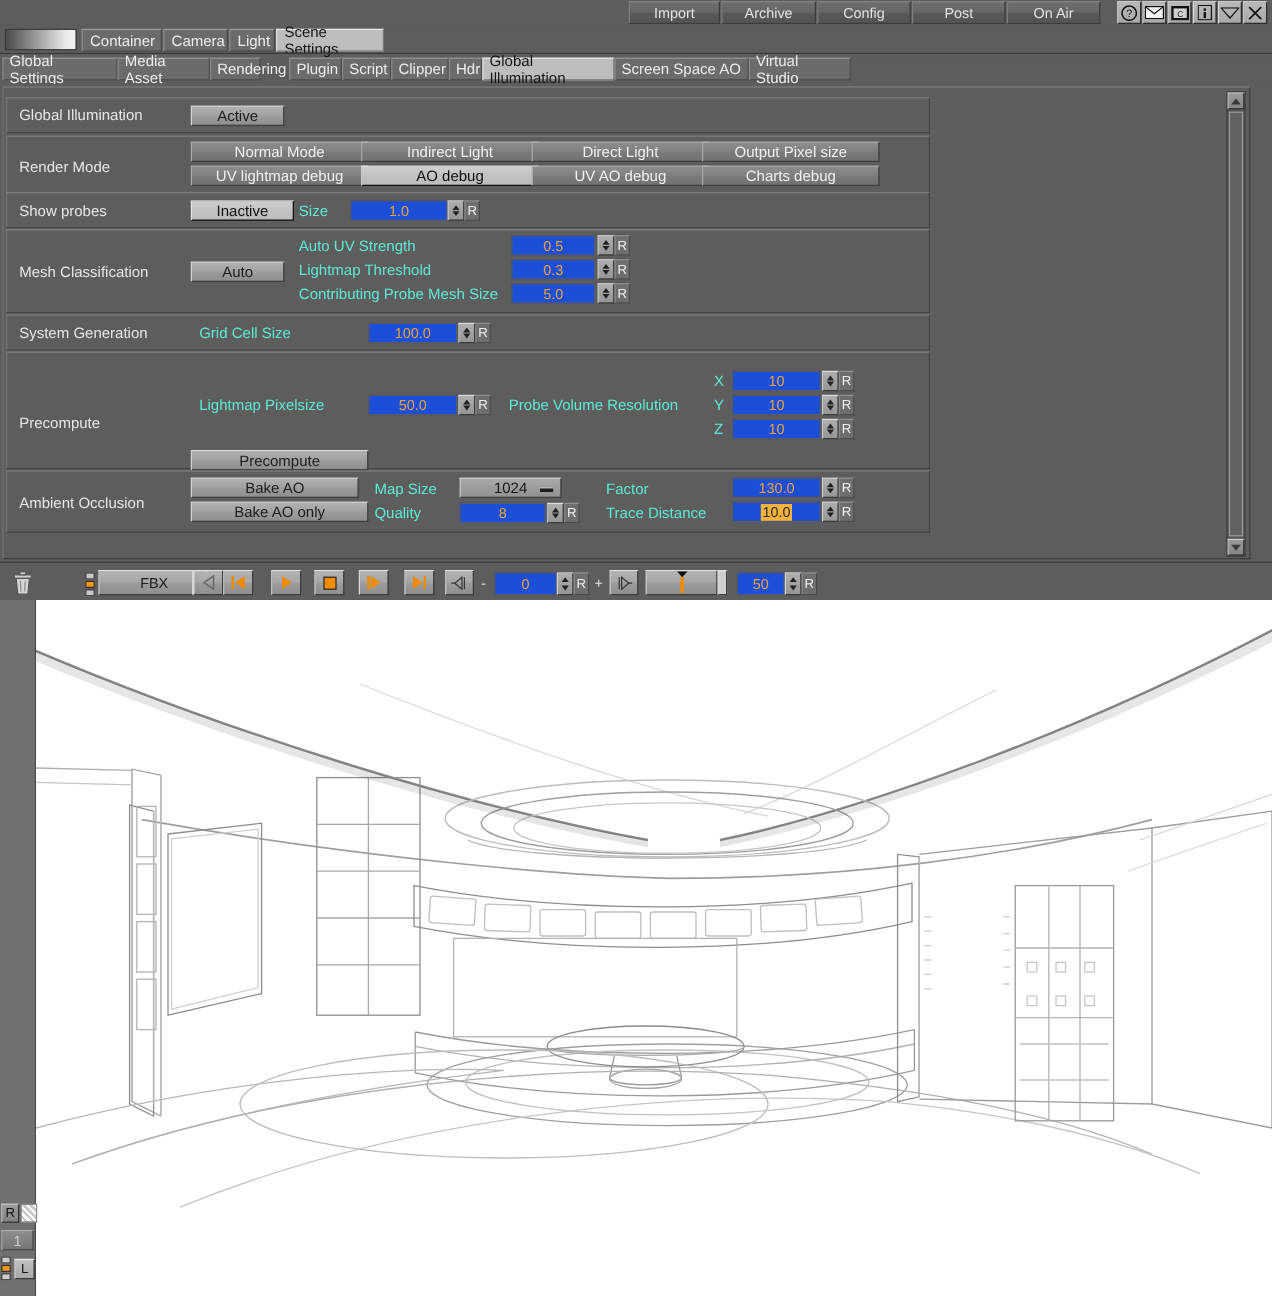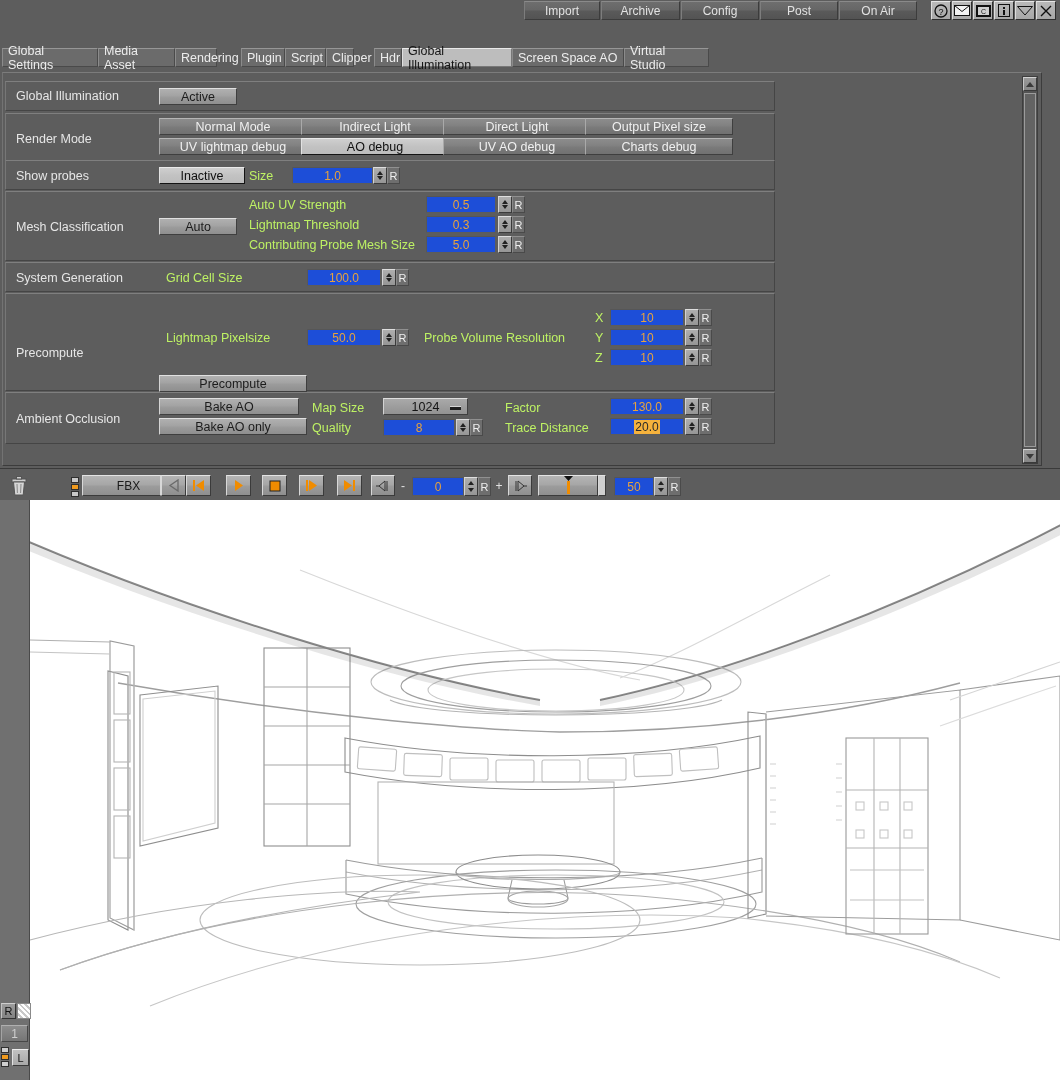--- a/index.html
+++ b/index.html
@@ -96,21 +96,21 @@
     position:absolute; left:0; width:770px;
     background:#5d5d5d;
     border:1px solid #454545;
     border-top-color:#7f7f7f; border-left-color:#777;
   }
   .rowlabel {
     position:absolute; left:10px; color:#e6e6e6; font-size:12.5px;
     white-space:nowrap;
   }
   .flabel {
-    position:absolute; color:#bef264; font-size:12.5px; white-space:nowrap;
+    position:absolute; color:#5eead4; font-size:12.5px; white-space:nowrap;
   }
   .btn {
     position:absolute; height:17px;
     background:linear-gradient(180deg,#b0b0b0 0%,#a3a3a3 45%,#9b9b9b 55%,#8f8f8f 100%);
     border:1px solid #3f3f3f;
     border-top-color:#e0e0e0; border-left-color:#d4d4d4;
     color:#1c1c1c; font-size:12.5px;
     display:flex; align-items:center; justify-content:center;
     cursor:pointer; white-space:nowrap;
   }
@@ -292,28 +292,35 @@
           <path d="M0.5 0.5 L15.5 0.5 L8 9 Z" fill="none" stroke="#111"></path>
         </svg>
     </div>
     <div class="topicon" style="left:1036px">
       <svg width="12" height="12" viewBox="0 0 12 12">
           <path d="M1 1 L11 11 M11 1 L1 11" stroke="#111" stroke-width="1.4" fill="none"></path>
         </svg>
     </div>
   </div>
 
+  <div class="tabstrip">
+    <div class="grad-swatch"></div>
+    <div class="tab1" style="left:68px;width:67px">Container</div>
+    <div class="tab1" style="left:136px;width:54px">Camera</div>
+    <div class="tab1" style="left:191px;width:38px">Light</div>
+    <div class="tab1 sel" style="left:230px;width:90px">Scene Settings</div>
+  </div>
 
   <div class="subtabs">
     <div class="tab2" style="left:2px;width:96px">Global Settings</div>
     <div class="tab2" style="left:98px;width:77px">Media Asset</div>
     <div class="tab2" style="left:175px;width:42px">Rendering</div>
     <div class="tab2" style="left:241px;width:44px">Plugin</div>
     <div class="tab2" style="left:285px;width:41px">Script</div>
-    <div class="tab2" style="left:326px;width:28px">Clipper</div>
+    <div class="tab2" style="left:326px;width:48px">Clipper</div>
     <div class="tab2" style="left:374px;width:28px">Hdr</div>
     <div class="tab2 sel" style="left:402px;width:110px">Global Illumination</div>
     <div class="tab2" style="left:512px;width:112px">Screen Space AO</div>
     <div class="tab2" style="left:624px;width:85px">Virtual Studio</div>
   </div>
 
   <div class="panel">
     <div class="panelinner">
 
       <div class="rowbox" style="left:2px;top:8px;height:30px">
@@ -414,21 +421,21 @@
         <div class="spin" style="left:450px;top:26px"></div>
         <div class="rbtn" style="left:464px;top:26px">R</div>
 
         <div class="flabel" style="left:499px;top:8px">Factor</div>
         <div class="numf" style="left:604px;top:5px;width:74px">130.0</div>
         <div class="spin" style="left:679px;top:5px"></div>
         <div class="rbtn" style="left:693px;top:5px">R</div>
 
         <div class="flabel" style="left:499px;top:28px">Trace Distance</div>
         <div class="numf" style="left:604px;top:25px;width:74px">
-          <span class="seltext">20.0</span>
+          <span class="seltext">10.0</span>
         </div>
         <div class="spin" style="left:679px;top:25px"></div>
         <div class="rbtn" style="left:693px;top:25px">R</div>
       </div>
 
       <div class="vscroll">
         <div class="vsbtn up" style="top:0">
             <span class="tri"></span>
           </div>
         <div class="vsthumb"></div>

